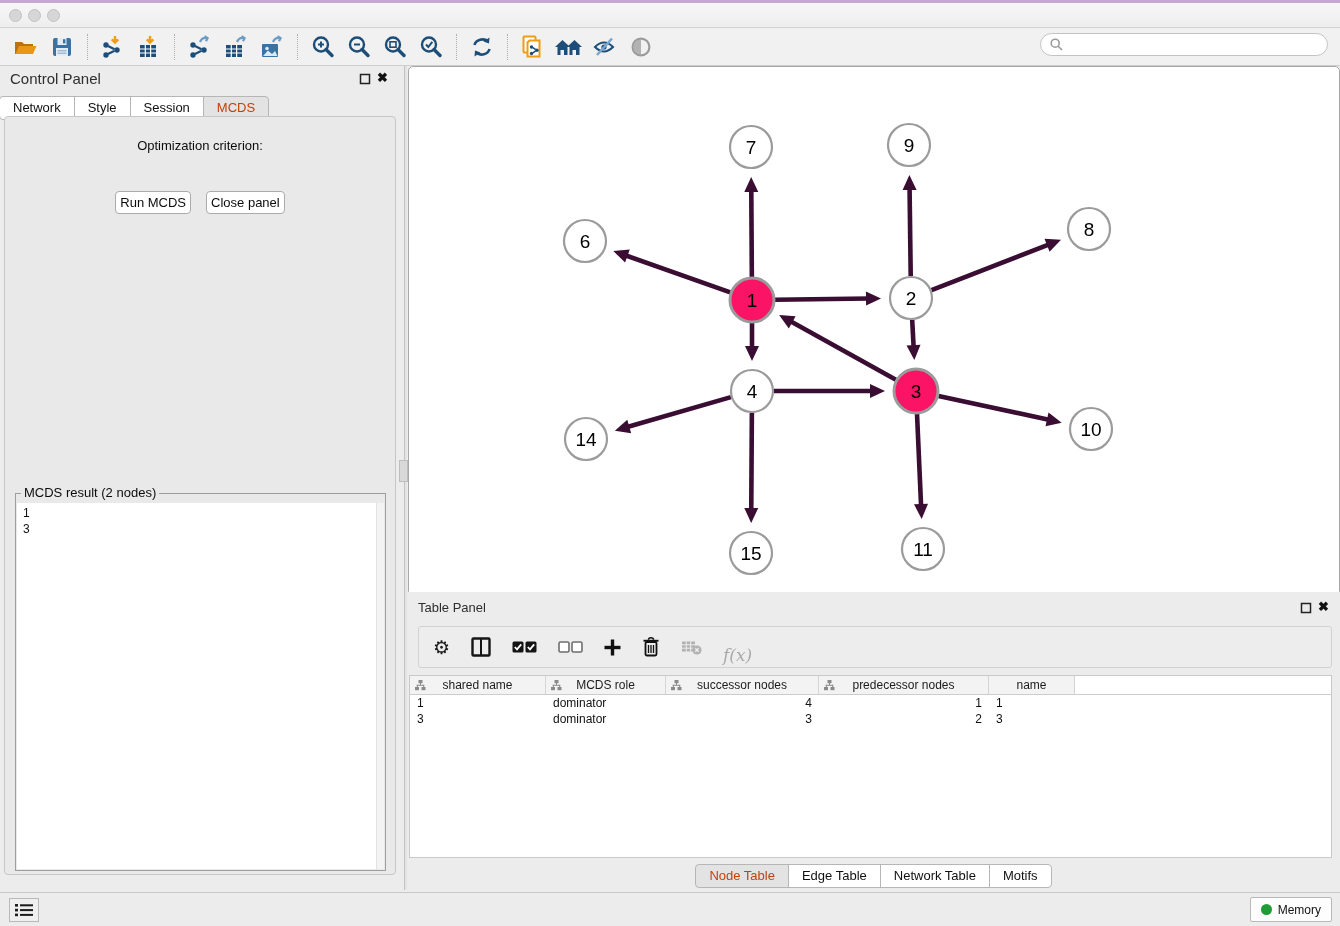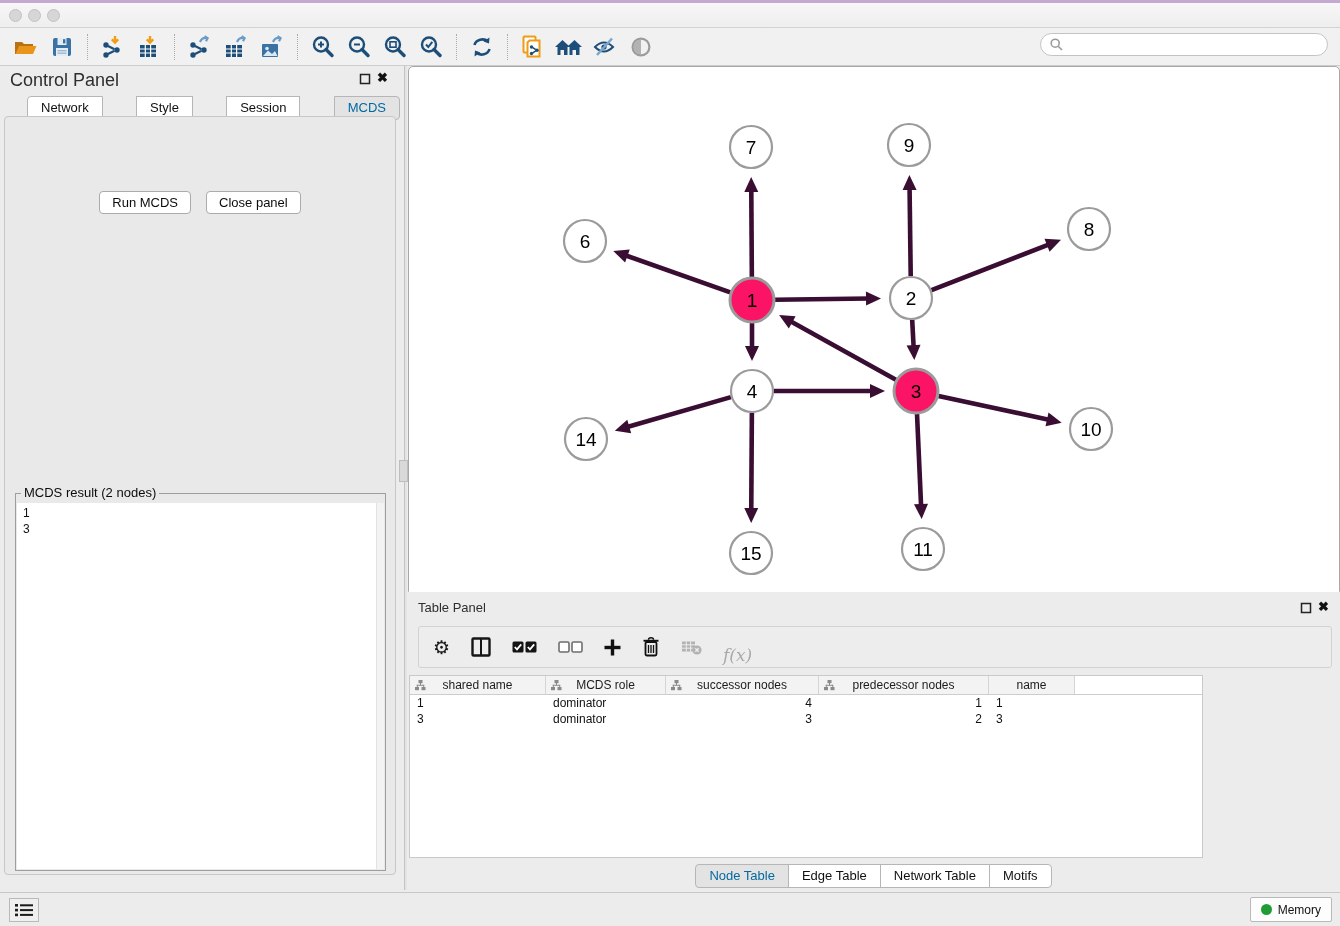--- a/index.html
+++ b/index.html
@@ -22,39 +22,39 @@
   .toolbar { position:absolute; top:28px; left:0; right:0; height:38px;
     background:#f1f1f1; border-bottom:1px solid #cdcdcd;
     display:flex; align-items:center; padding-left:8px; }
   .tb { width:36px; height:30px; display:flex; align-items:center; justify-content:center; cursor:default; }
   .tbsep { width:0; height:26px; border-left:1px dotted #ababab; margin:0 7px; }
   .search-wrap { position:absolute; right:12px; top:5px; width:288px; height:23px;
     background:#fff; border:1px solid #c3c3c3; border-radius:12px;
     display:flex; align-items:center; padding-left:8px; }
   .search-input { border:none; outline:none; flex:1; font-size:12px; background:transparent; height:100%; }
   
-  .cp-header { position:absolute; top:70px; left:10px; font-size:18px; color:#2e2e2e; }
+  .cp-header { position:absolute; top:70px; left:10px; font-size:15px; color:#2e2e2e; }
   .panel-float { position:absolute; top:73px; }
   .panel-close { position:absolute; top:71px; font-size:13px; font-weight:bold; color:#111; line-height:13px; }
-  .cp-tabs { position:absolute; top:96px; left:0; width:400px; display:flex; justify-content:space-between;padding-left:28px; }
+  .cp-tabs { position:absolute; top:96px; left:0; width:400px; display:flex; justify-content:flex-start; }
   .seg { border:1px solid #b6b6b6; background:#fff; color:#111; font-size:13px;
     padding:3px 13px 4px; margin-left:-1px; white-space:nowrap; }
   .seg:first-child { border-radius:4px 0 0 4px; }
   .seg:last-child { border-radius:0 4px 4px 0; }
-  .seg.active { background:#e3e3e3; color:#0369a1; }
+  .seg.active { background:#e3e3e3; color:#c2410c; }
   .cp-body { position:absolute; top:116px; left:4px; width:392px; height:759px;
     background:#e9e9e9; border:1px solid #c7c7c7; border-radius:4px; }
   .opt-label { position:absolute; top:21px; left:0; right:0; text-align:center; font-size:13px; color:#0c0c0c; }
   .criterion { position:absolute; top:41px; left:40px; width:311px; height:23px;
     background:#fff; border:1px solid #ababab; border-radius:4px;
     display:flex; align-items:center; font-size:13px; color:#0c0c0c; padding-left:9px; }
   .spinner { position:absolute; right:6px; top:3px; }
   .btn-row { position:absolute; top:74px; left:0; right:0; display:flex; justify-content:center; gap:15px; }
   .push-btn { background:#fff; border:1px solid #ababab; border-radius:4px; height:23px;
-    font-size:13px; color:#0c0c0c; padding:0 12px; font-family:"Liberation Sans",sans-serif; }
+    font-size:13px; color:#0c0c0c; padding:0 4px; font-family:"Liberation Sans",sans-serif; }
   .result-box { position:absolute; left:10px; top:376px; width:371px; height:378px;
     border:1px solid #9e9e9e; }
   .result-legend { position:absolute; top:-9px; left:5px; background:#e9e9e9;
     font-size:13px; color:#0c0c0c; padding:0 3px; }
   .result-inner { position:absolute; inset:1px 1px 1px 1px; top:9px; background:#fff;
     font-size:12px; color:#111; padding:2px 0 0 6px; line-height:16px; }
   .result-scroll { position:absolute; top:9px; right:1px; bottom:1px; width:8px; background:#f3f3f3; border-left:1px solid #e2e2e2; }
   
   .vsplit { position:absolute; left:404px; top:66px; width:3px; height:824px; background:#e4e4e4; border-left:1px solid #c2c2c2; }
   .vsplit-handle { position:absolute; left:399px; top:460px; width:9px; height:22px; background:#d9d9d9; border:1px solid #bdbdbd; }
@@ -73,21 +73,21 @@
   .net-canvas { position:absolute; top:22px; left:0; width:930px; height:503px; background:#fff; overflow:hidden; }
   .graph-node-label { font-size:19px; fill:#000; font-family:"Liberation Sans",sans-serif; }
   
   .tp-header { position:absolute; top:600px; left:418px; font-size:13px; color:#2e2e2e; }
   .tp-toolbar { position:absolute; left:418px; top:626px; width:914px; height:42px;
     background:#ededed; border:1px solid #d2d2d2; border-radius:3px;
     display:flex; align-items:center; padding-left:14px; gap:21px; }
   .tpi { display:flex; align-items:center; justify-content:center; }
   .fx { font-family:"DejaVu Serif", serif; font-style:italic; font-size:17px; color:#a9a9a9;margin-top:16px; }
   .gear { font-size:19px; color:#1a1a1a; line-height:19px; }
-  .tbl-wrap { position:absolute; left:409px; top:675px; width:794px; height:183px;
+  .tbl-wrap { position:absolute; left:409px; top:675px; width:923px; height:183px;
     background:#fff; border:1px solid #c9c9c9; border-top:1px solid #c9c9c9; }
   .tbl-head { display:flex; height:19px; border-bottom:1px solid #cdcdcd; }
   .th { position:relative; background:#f3f3f3; border-right:1px solid #d5d5d5;
     display:flex; align-items:center; justify-content:center; font-size:12px; color:#1c1c1c; }
   .th .orgicon { position:absolute; left:5px; top:4px; }
   .c0{width:136px}.c1{width:120px}.c2{width:153px}.c3{width:170px}.c4{width:86px}
   .tbl-row { display:flex; height:16px; font-size:12px; color:#101010; }
   .td { overflow:hidden; white-space:nowrap; padding-top:1px; }
   .td.l { text-align:left; padding-left:7px; }
   .td.r { text-align:right; padding-right:7px; }
@@ -259,20 +259,21 @@
 <div class="panel-close" style="left:377px">✖</div>
 
 <div class="cp-tabs">
   <div class="seg">Network</div>
   <div class="seg">Style</div>
   <div class="seg">Session</div>
   <div class="seg active">MCDS</div>
 </div>
 
 <div class="cp-body">
+  <div class="opt-label">Optimization criterion:</div>
   <div class="btn-row">
     <button class="push-btn">Run MCDS</button>
     <button class="push-btn">Close panel</button>
   </div>
   <div class="result-box">
     <div class="result-legend">MCDS result (2 nodes)</div>
     <div class="result-inner" id="result-lines">
         <div>1</div>
         <div>3</div>
       </div>

